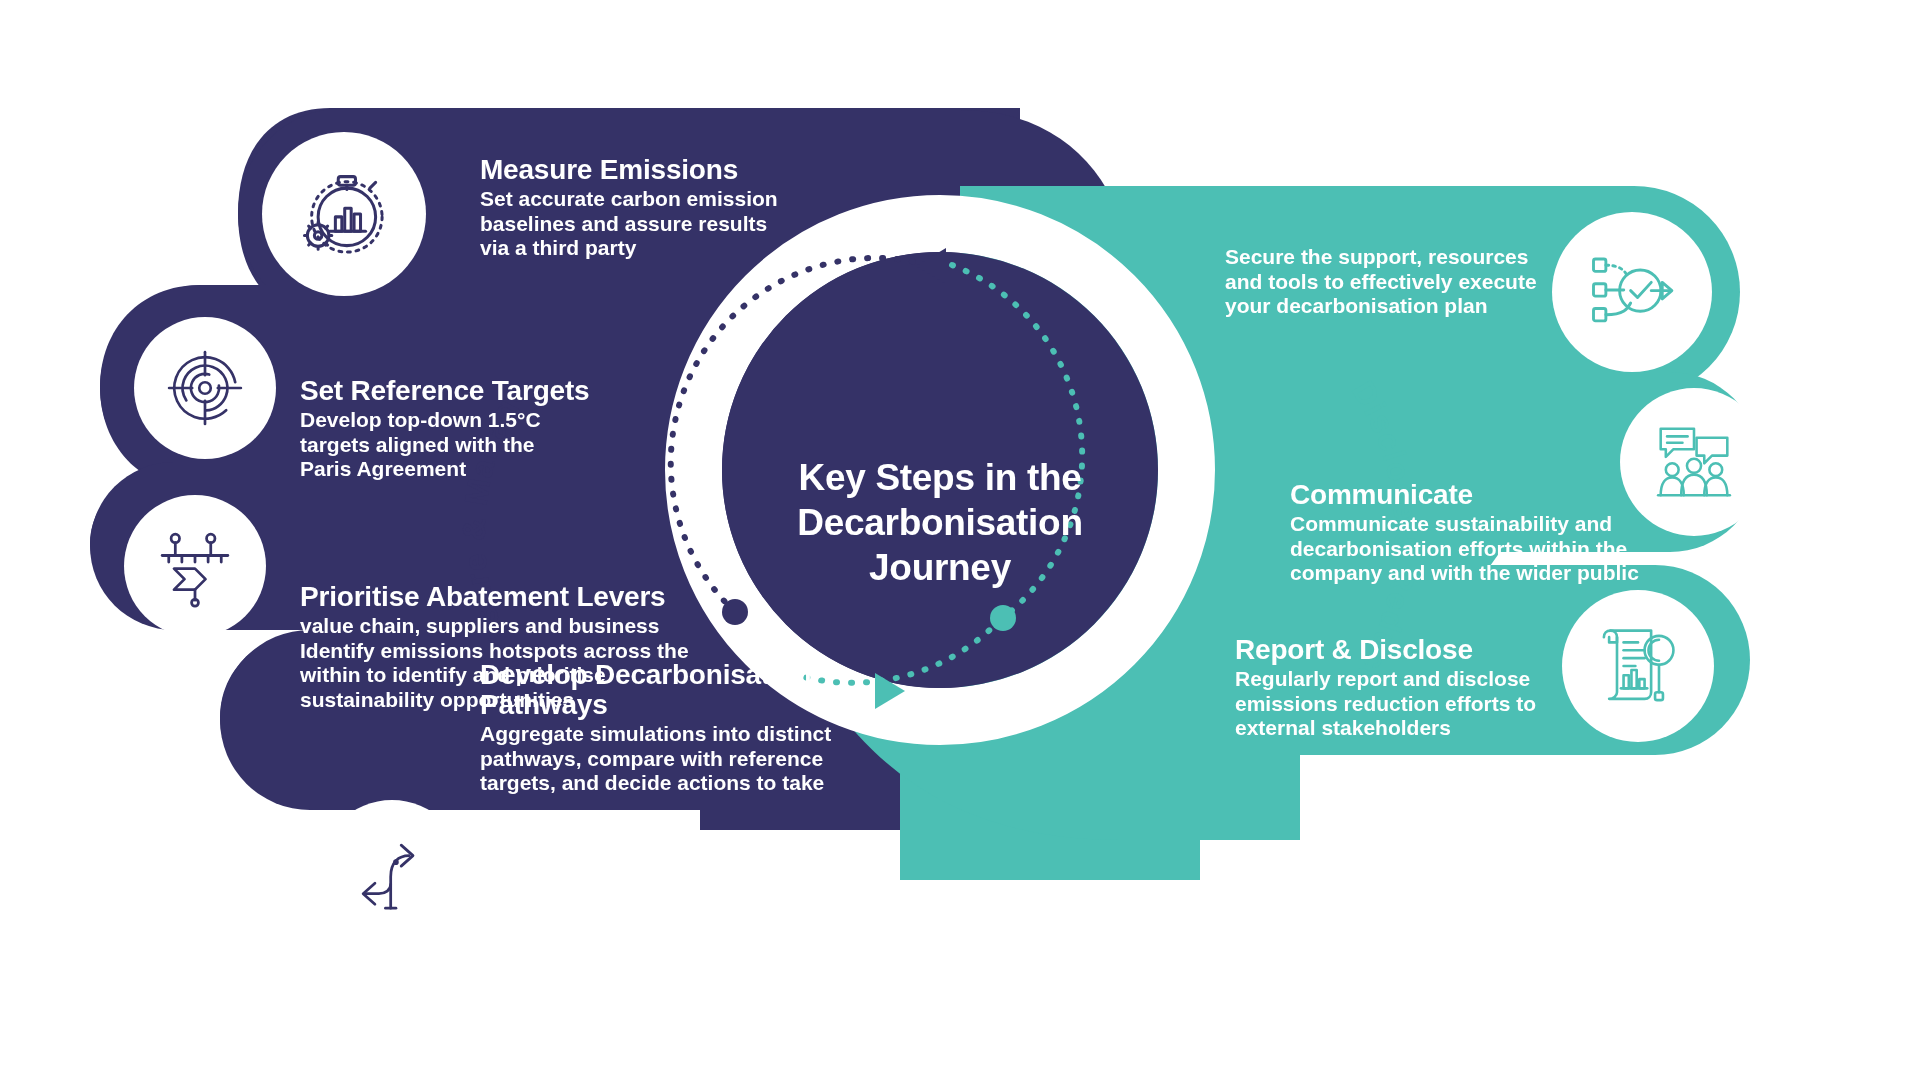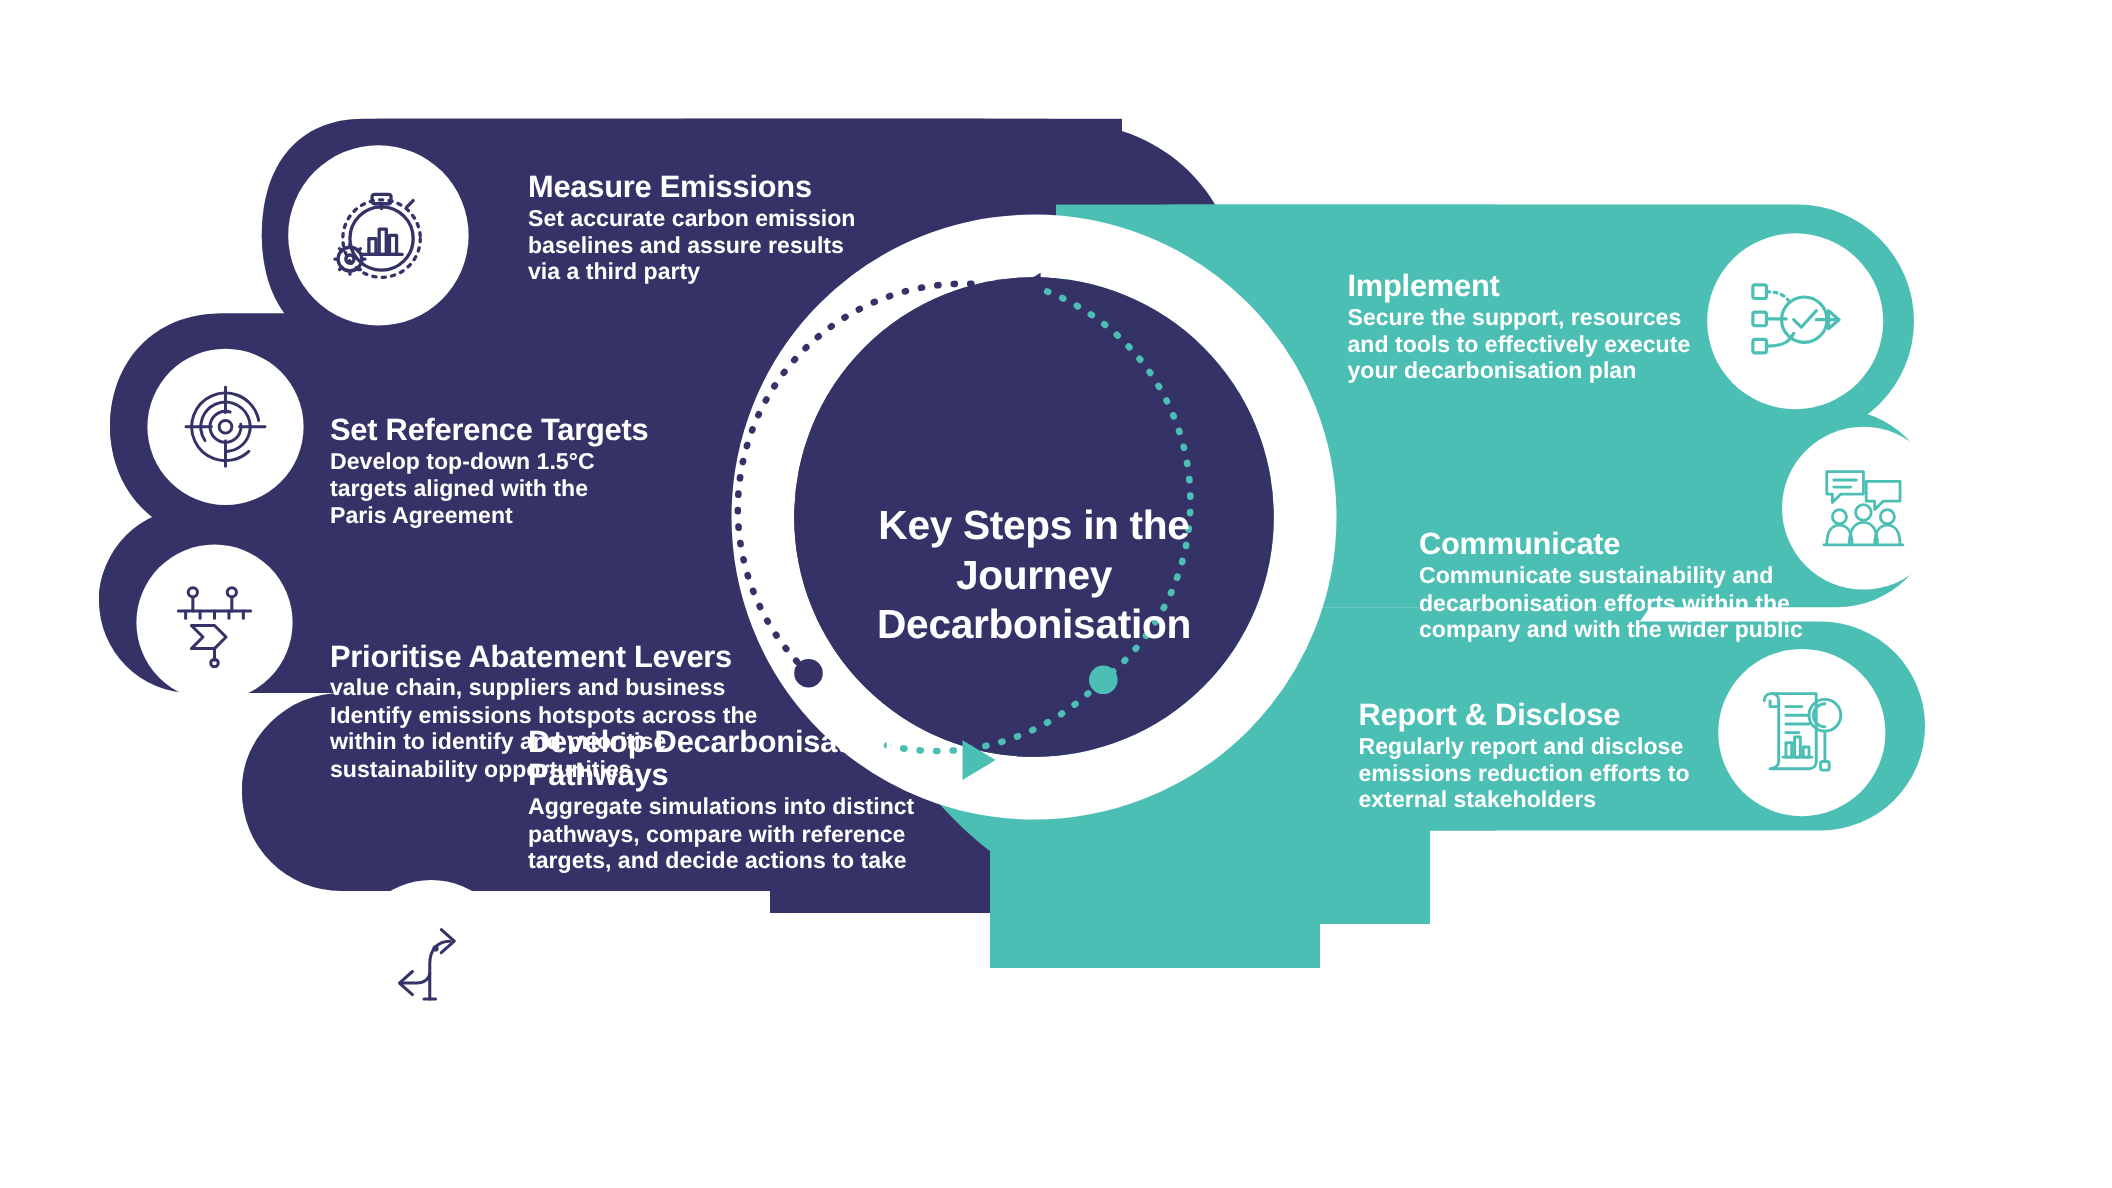--- a/index.html
+++ b/index.html
@@ -184,22 +184,22 @@
         <textPath href="#arcLeftLabelPath" startOffset="50%" text-anchor="middle">Measure &amp; Manage</textPath>
       </text>
       <text font-family="Liberation Sans, sans-serif" font-size="32" font-weight="bold" fill="#4cbfb4" letter-spacing="1.2">
         <textPath href="#arcRightLabelPath" startOffset="50%" text-anchor="middle">Disclose &amp; Reduce</textPath>
       </text>
     </g>
   </svg>
 
   <div id="hub-text">
     <span>Key Steps in the</span>
+    <span>Decarbonisation</span>
     <span>Journey</span>
-    <span>Decarbonisation</span>
   </div>
 
   <div class="icon-bubble" style="left:262px; top:132px; width:164px; height:164px;">
     <svg width="92" height="92" viewBox="0 0 64 64" fill="none" stroke="#353267" stroke-width="2.1" stroke-linecap="round" stroke-linejoin="round">
       <circle cx="34" cy="34" r="20"></circle>
       <circle cx="34" cy="34" r="24.5" stroke-dasharray="2 4"></circle>
       <rect x="28" y="6" width="12" height="6" rx="1.6"></rect>
       <line x1="34" y1="12" x2="34" y2="15"></line>
       <line x1="50" y1="14" x2="54" y2="10"></line>
       <rect x="26" y="34" width="4.5" height="10"></rect>
@@ -298,21 +298,20 @@
       <path d="M13 12.5 C24 12.5 27 17 29 21" stroke-dasharray="2 3"></path>
       <path d="M13 30.5 L26 30.5"></path>
       <path d="M13 48.5 C26 48.5 29 44 31 40"></path>
       <circle cx="38" cy="31" r="15"></circle>
       <polyline points="31,31 36,36 46,25"></polyline>
       <line x1="46" y1="31" x2="59" y2="31"></line>
       <polygon points="54,25 61,31 54,37"></polygon>
     </svg>
   </div>
   <div class="card-text" style="left:1225px; top:245px; width:520px;">
-    <div class="card-title">Implement</div>
     <div class="card-body">
       <span>Secure the support, resources</span>
       <span>and tools to effectively execute</span>
       <span>your decarbonisation plan</span>
     </div>
   </div>
 
   <div class="icon-bubble" style="left:1620px; top:388px; width:148px; height:148px;">
     <svg width="82" height="82" viewBox="0 0 64 64" fill="none" stroke="#4cbfb4" stroke-width="2" stroke-linecap="round" stroke-linejoin="round">
       <path d="M6 6 H32 V22 H16 L10 28 V22 H6 Z"></path>

